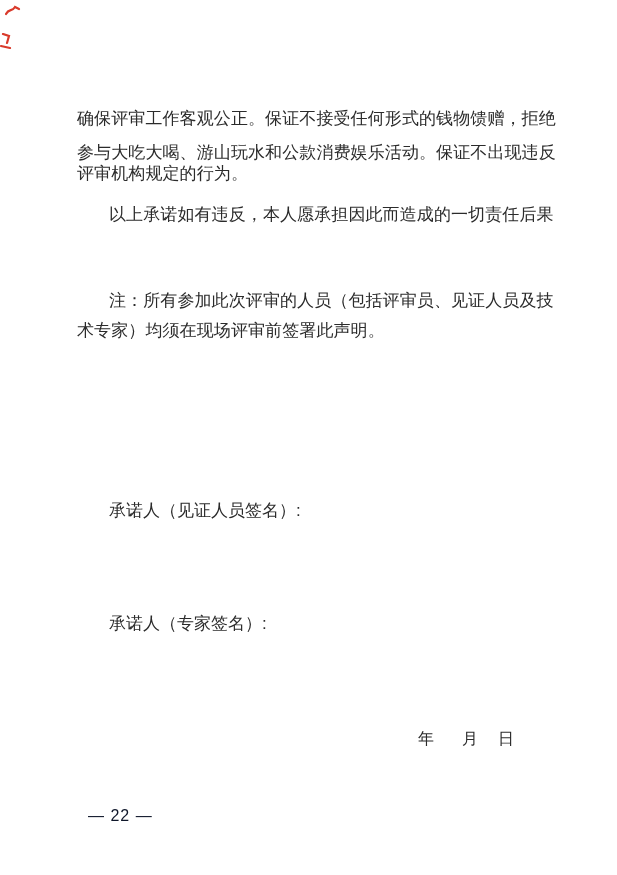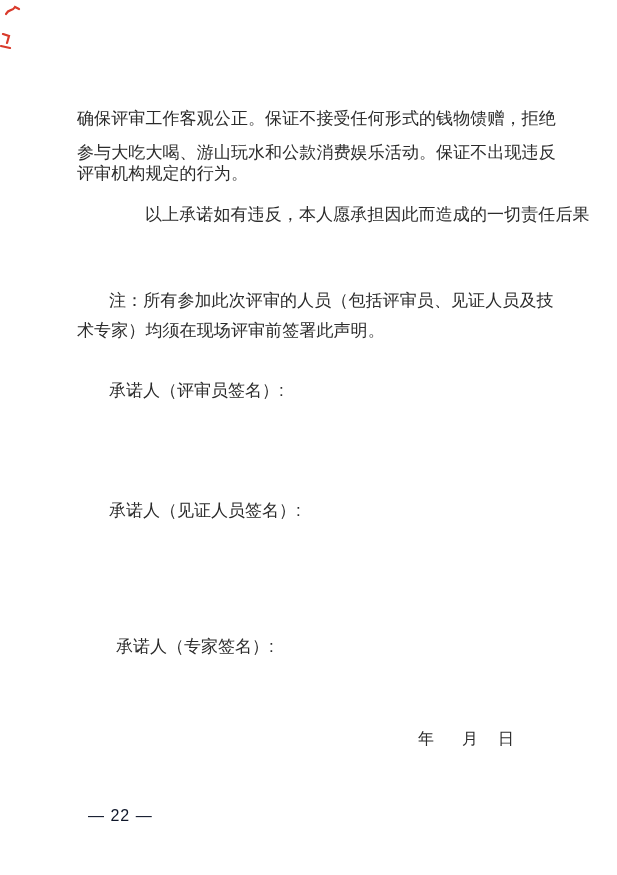--- a/index.html
+++ b/index.html
@@ -69,28 +69,27 @@
   <span class="red-mark red-mark-left">
     <svg width="13" height="17" viewBox="0 0 13 17">
       <path d="M3 1 L9 3 L7 10 M1 13 L10 15" fill="none" stroke="#d93a2b" stroke-width="2.2" stroke-linecap="round"></path>
     </svg>
   </span>
 
   <div class="line" style="left:77px; top:109px;">确保评审工作客观公正。保证不接受任何形式的钱物馈赠，拒绝</div>
   <div class="line" style="left:77px; top:143px;">参与大吃大喝、游山玩水和公款消费娱乐活动。保证不出现违反</div>
   <div class="line" style="left:77px; top:164px;">评审机构规定的行为。</div>
 
-  <div class="line" style="left:109px; top:205px;margin-left:36px;">以上承诺如有违反，本人愿承担因此而造成的一切责任后果</div>
+  <div class="line" style="left:109px; top:205px;">以上承诺如有违反，本人愿承担因此而造成的一切责任后果</div>
 
   <div class="line" style="left:109px; top:291px;">注：所有参加此次评审的人员（包括评审员、见证人员及技</div>
   <div class="line" style="left:77px; top:321px;">术专家）均须在现场评审前签署此声明。</div>
 
-  <div class="sig-line" style="left:109px; top:381px;">承诺人（评审员签名）:</div>
   <div class="sig-line" style="left:109px; top:501px;text-align:center;">承诺人（见证人员签名）:</div>
-  <div class="sig-line" style="left:116px; top:614px;margin-top:23px;">承诺人（专家签名）:</div>
+  <div class="sig-line" style="left:109px; top:614px;">承诺人（专家签名）:</div>
 
   <div class="date-line">
     <span class="date-char date-year">年</span>
     <span class="date-char date-month">月</span>
     <span class="date-char date-day">日</span>
   </div>
 
   <div class="footer-page-number">— 22 —</div>
 
 </div>

